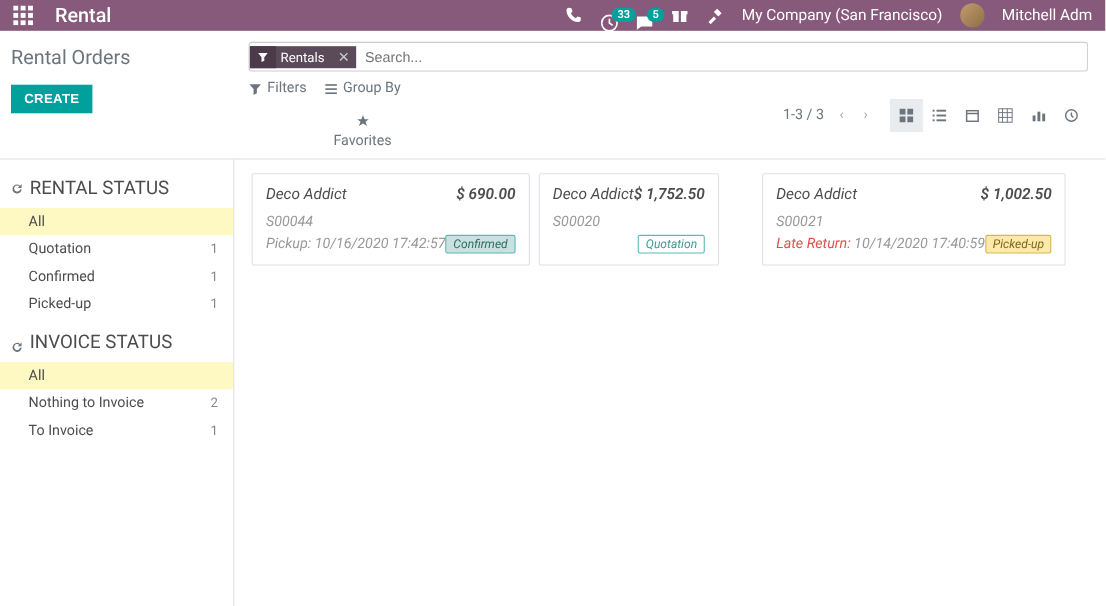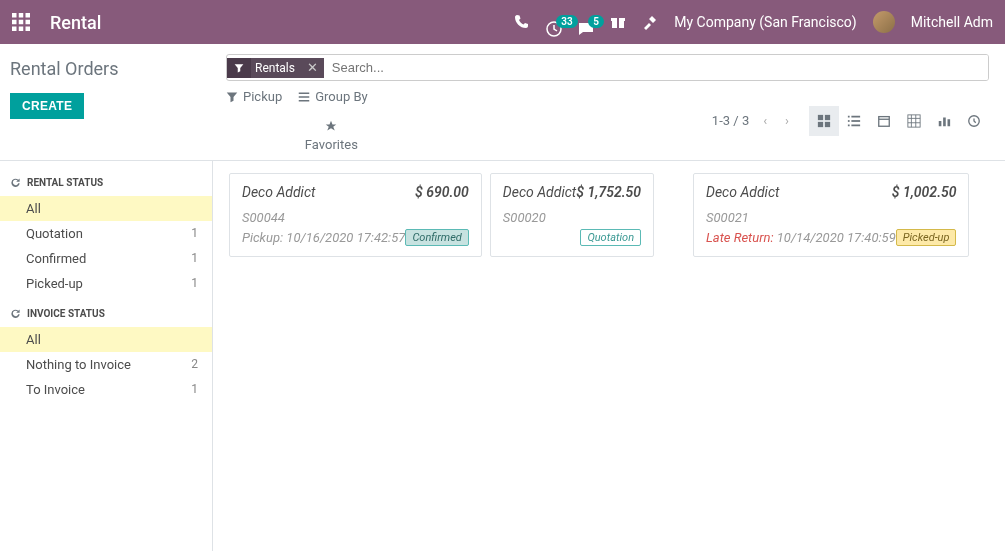--- a/index.html
+++ b/index.html
@@ -1,18 +1,18 @@
 <!DOCTYPE html>
 <html><head>
 <meta charset="utf-8">
 <style>
   * { box-sizing: border-box; margin: 0; padding: 0; }
   body { font-family: -apple-system, BlinkMacSystemFont, "Segoe UI", Roboto, "Helvetica Neue", Arial, sans-serif; font-size: 13px; color: #4c4c4c; background: #fff; }
   
-  .topnav { background: #875A7B; color: #fff; height: 44px; display: flex; align-items: center; padding: 0 12px; }
+  .topnav { background: #875A7B; color: #fff; height: 28px; display: flex; align-items: center; padding: 0 12px; }
   .apps-icon { width: 18px; height: 18px; margin-right: 20px; cursor: pointer; }
   .brand { font-size: 18px; font-weight: 500; margin-right: 48px; }
   .topnav .menu { display: flex; gap: 20px; }
   .topnav .menu span { cursor: pointer; font-size: 14px; }
   .topnav .spacer { flex: 1; }
   .topnav .right { display: flex; align-items: center; gap: 16px; }
   .badge-wrap { position: relative; display: flex; align-items: center; cursor: pointer; margin-top: 14px; }
   .badge { background: #00A09D; color: #fff; font-size: 10px; border-radius: 8px; padding: 1px 5px; position: absolute; top: -6px; left: 10px; font-weight: 600; }
   .avatar { width: 22px; height: 22px; border-radius: 50%; background: linear-gradient(135deg,#c49b6b,#8b6f47); display: inline-block; }
   .icon-svg { width: 16px; height: 16px; fill: currentColor; }
@@ -35,21 +35,21 @@
   .toolbar-left .tb-item { display: flex; align-items: center; gap: 5px; cursor: pointer;}
   .toolbar-right-group { margin-left: auto; display: flex; align-items: center; gap: 16px;}
   .pager { color: #6c757d; font-size: 13px; display:flex; align-items:center; gap:10px; }
   .pager .arrow { color: #aaa; cursor: pointer; padding: 4px;}
   .view-switch { display: flex;}
   .view-btn { width: 30px; height: 30px; display: flex; align-items: center; justify-content: center; color: #6c757d; cursor:pointer; }
   .view-btn.active { background: #e9ecef; }
   
   .main { display: flex; height: calc(100vh - 44px - 90px); }
   .sidebar { width: 213px; border-right: 1px solid #dee2e6; padding-top: 12px; overflow-y:auto;}
-  .sb-header { display: flex; align-items: center; gap: 6px; padding: 4px 10px 8px 10px; font-size: 10px; font-weight: 700; color: #4c4c4c; }
+  .sb-header { display: flex; align-items: center; gap: 6px; padding: 4px 10px 8px 10px; font-size: 17px; font-weight: 400; color: #4c4c4c; }
   .sb-item { display: flex; justify-content: space-between; padding: 5px 14px 5px 26px; cursor: pointer; font-size: 13px; color: #4c4c4c; }
   .sb-item.active { background: #fef9c3; }
   .sb-count { color: #888; font-size: 12px;}
   
   .content { flex:1; padding: 12px 0 12px 16px; display:flex; gap:16px; align-items:flex-start; overflow:auto;}
   .col { display:flex; flex-direction:row; gap:8px; width:448px; flex-shrink:0;font-style:italic;}
   .card { border:1px solid #dee2e6; border-radius:2px; padding:10px 12px; background:#fff;}
   .card-top { display:flex; justify-content:space-between; align-items:flex-start;}
   .card-title { font-size:14px; color:#4c4c4c; }
   .card-amount { font-size:14px; font-weight:600; color:#4c4c4c;}
@@ -127,21 +127,21 @@
         <span class="facet-close">✕</span>
       </div>
       <input class="search-input" placeholder="Search..." style="">
     </div>
     <div class="toolbar-row">
       <div class="toolbar-left">
         <div class="tb-item">
           <svg width="12" height="12" viewBox="0 0 16 16" fill="#6c757d">
               <path d="M1 2h14l-5 6v5l-4 2v-7z"></path>
             </svg>
-          <span>Pickup</span>
+          <span>Filters</span>
         </div>
         <div class="tb-item">
           <svg width="12" height="12" viewBox="0 0 16 16" fill="#6c757d">
               <rect x="1" y="2" width="14" height="2"></rect>
               <rect x="1" y="7" width="14" height="2"></rect>
               <rect x="1" y="12" width="14" height="2"></rect>
             </svg>
           <span>Group By</span>
         </div>
         <div class="tb-item" style="width:100%;flex-direction:column;">

